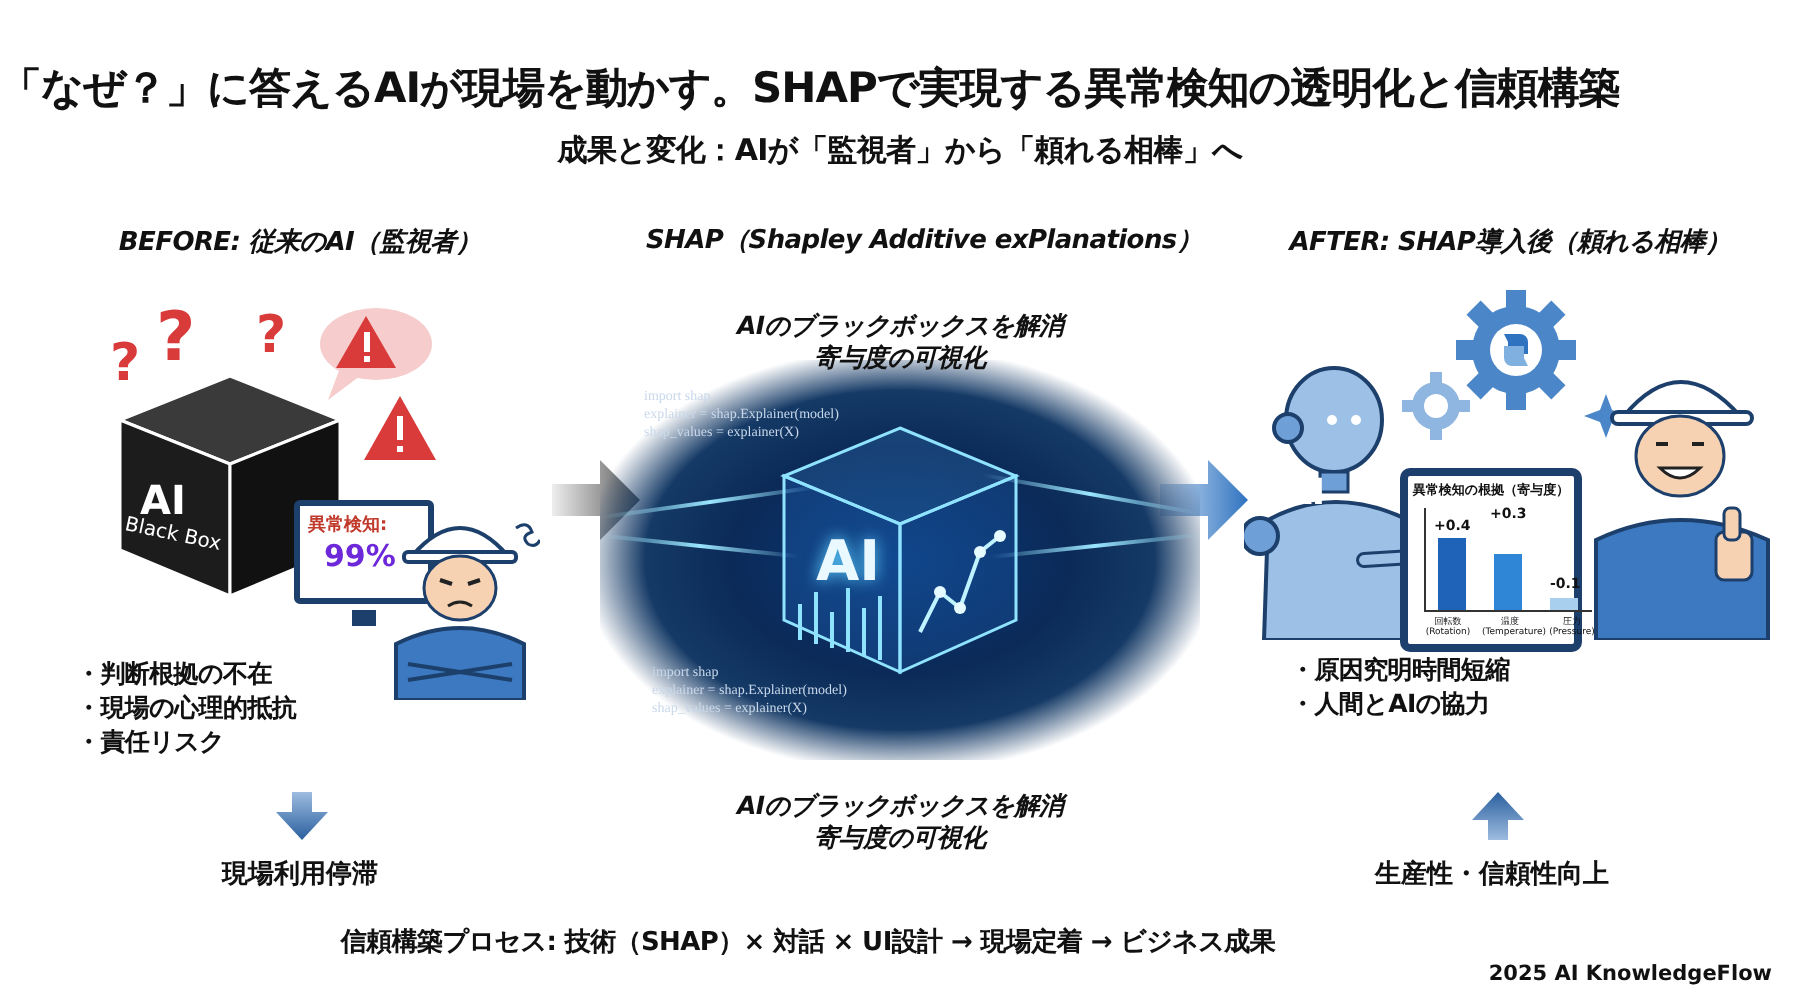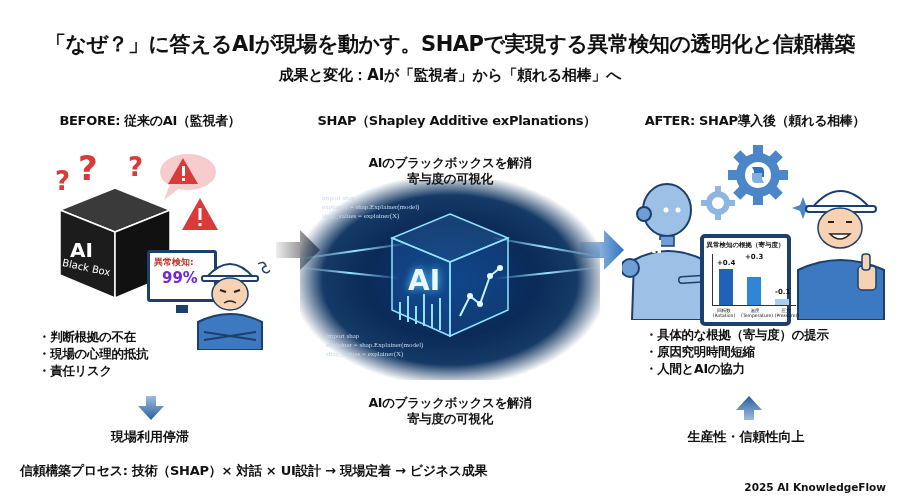--- a/index.html
+++ b/index.html
@@ -1,24 +1,24 @@
 <!DOCTYPE html>
 <html><head>
 <meta charset="utf-8">
 <style>
   * { box-sizing: border-box; margin: 0; padding: 0; }
   html, body { width: 900px; height: 502px; background: #ffffff; overflow: hidden; }
   body { font-family: "DejaVu Sans", "Liberation Sans", sans-serif; color: #111; position: relative; }
   .abs { position: absolute; }
-  .title { top: 30px; left: 0; width: 900px; text-align: center; font-size: 21px; font-weight: bold; letter-spacing: -0.5px; }
+  .title { top: 30px; left: 0; width: 900px; font-size: 21px; font-weight: bold; letter-spacing: -0.5px; }
   .subtitle { top: 66px; left: 0; width: 900px; text-align: center; font-size: 15px; font-weight: bold; letter-spacing: -0.3px; }
-  .col-head { font-size: 13px; font-weight: bold; text-align: center; letter-spacing: -0.3px; }
+  .col-head { font-size: 13px; font-weight: bold; text-align: center; letter-spacing: -0.3px; font-style: italic; }
   .bullets { font-size: 12.5px; font-weight: bold; line-height: 17px; letter-spacing: -0.3px; }
   .result { font-size: 13px; font-weight: bold; text-align: center; }
-  .footer { top: 462px; left: 0; width: 808px; font-size: 13px; font-weight: bold; letter-spacing: -0.3px; margin-left: 20px; }
+  .footer { top: 462px; left: 0; width: 808px; text-align: center; font-size: 13px; font-weight: bold; letter-spacing: -0.3px; }
   .credit { top: 481px; right: 14px; font-size: 10.5px; font-weight: bold; }
 
   
   .center-panel { left: 300px; top: 180px; width: 300px; height: 200px;
     background: radial-gradient(ellipse at 50% 50%, #0a3a78 0%, #0b2a58 40%, #153a66 60%, rgba(255,255,255,0) 75%); }
   .code { font-family: Liberation Serif, serif; font-size: 7px; color: #c9d8ea; line-height: 9px; }
   .glow-line { position: absolute; height: 2px; background: linear-gradient(90deg, rgba(120,220,255,0), #9ae6ff, rgba(120,220,255,0)); }
 
   
   .arrow-dark { left: 276px; top: 230px; }
@@ -103,21 +103,21 @@
 <svg class="abs arrow-blue" width="44" height="40">
   <defs>
       <linearGradient id="gb" x1="0" x2="1">
         <stop offset="0" stop-color="#cfe0f3"></stop>
         <stop offset="1" stop-color="#2f73c0"></stop>
       </linearGradient>
     </defs>
   <polygon points="0,12 24,12 24,0 44,20 24,40 24,28 0,28" fill="url(#gb)"></polygon>
 </svg>
 
-<div class="abs col-head" style="left:296px; top:112px; width:300px; line-height:17px;text-align:right;">
+<div class="abs col-head" style="left:312px; top:112px; width:300px; line-height:17px;">
   <div>SHAP（Shapley Additive exPlanations）</div>
 </div>
 <div class="abs col-head" style="left:300px; top:155px; width:300px; font-size:12.5px; line-height:16px; z-index:2;">
   <div>AIのブラックボックスを解消</div>
   <div>寄与度の可視化</div>
 </div>
 
 <div class="abs center-panel">
   <div class="glow-line" style="left:0; top:70px; width:110px; transform:rotate(-8deg);"></div>
   <div class="glow-line" style="left:0; top:92px; width:100px; transform:rotate(6deg);"></div>
@@ -226,21 +226,20 @@
     <div style="position:absolute; left:62px; bottom:9px; font-size:7px; font-weight:bold;">-0.1</div>
   </div>
   <div style="position:absolute; left:6px; top:70px; width:90px; font-size:4.5px; display:flex; justify-content:space-between; text-align:center;">
     <span style="width:28px;">回転数 (Rotation)</span>
     <span style="width:28px;">温度 (Temperature)</span>
     <span style="width:28px;">圧力 (Pressure)</span>
   </div>
 </div>
 
 <div class="abs bullets" style="left:645px; top:326px;">
-  <div>・具体的な根拠（寄与度）の提示</div>
   <div>・原因究明時間短縮</div>
   <div>・人間とAIの協力</div>
 </div>
 
 <svg class="abs" style="left:736px; top:396px;" width="26" height="24">
   <defs>
       <linearGradient id="gu" x1="0" y1="1" x2="0" y2="0">
         <stop offset="0" stop-color="#9dbce0"></stop>
         <stop offset="1" stop-color="#2a5f9e"></stop>
       </linearGradient>

